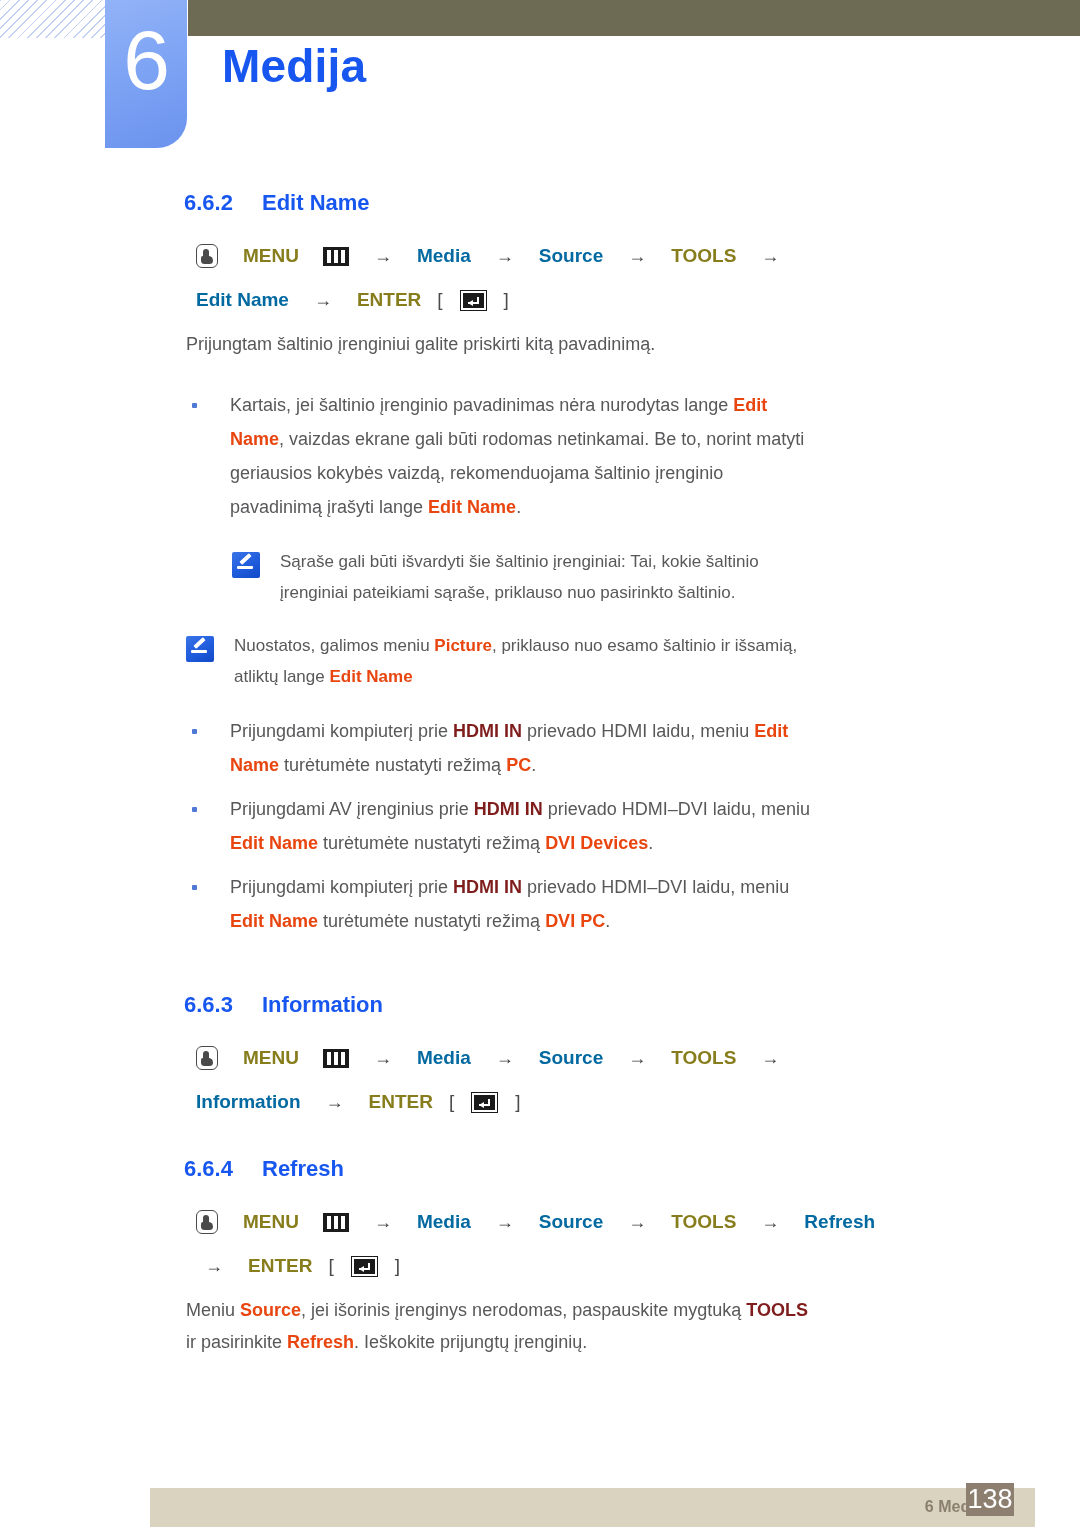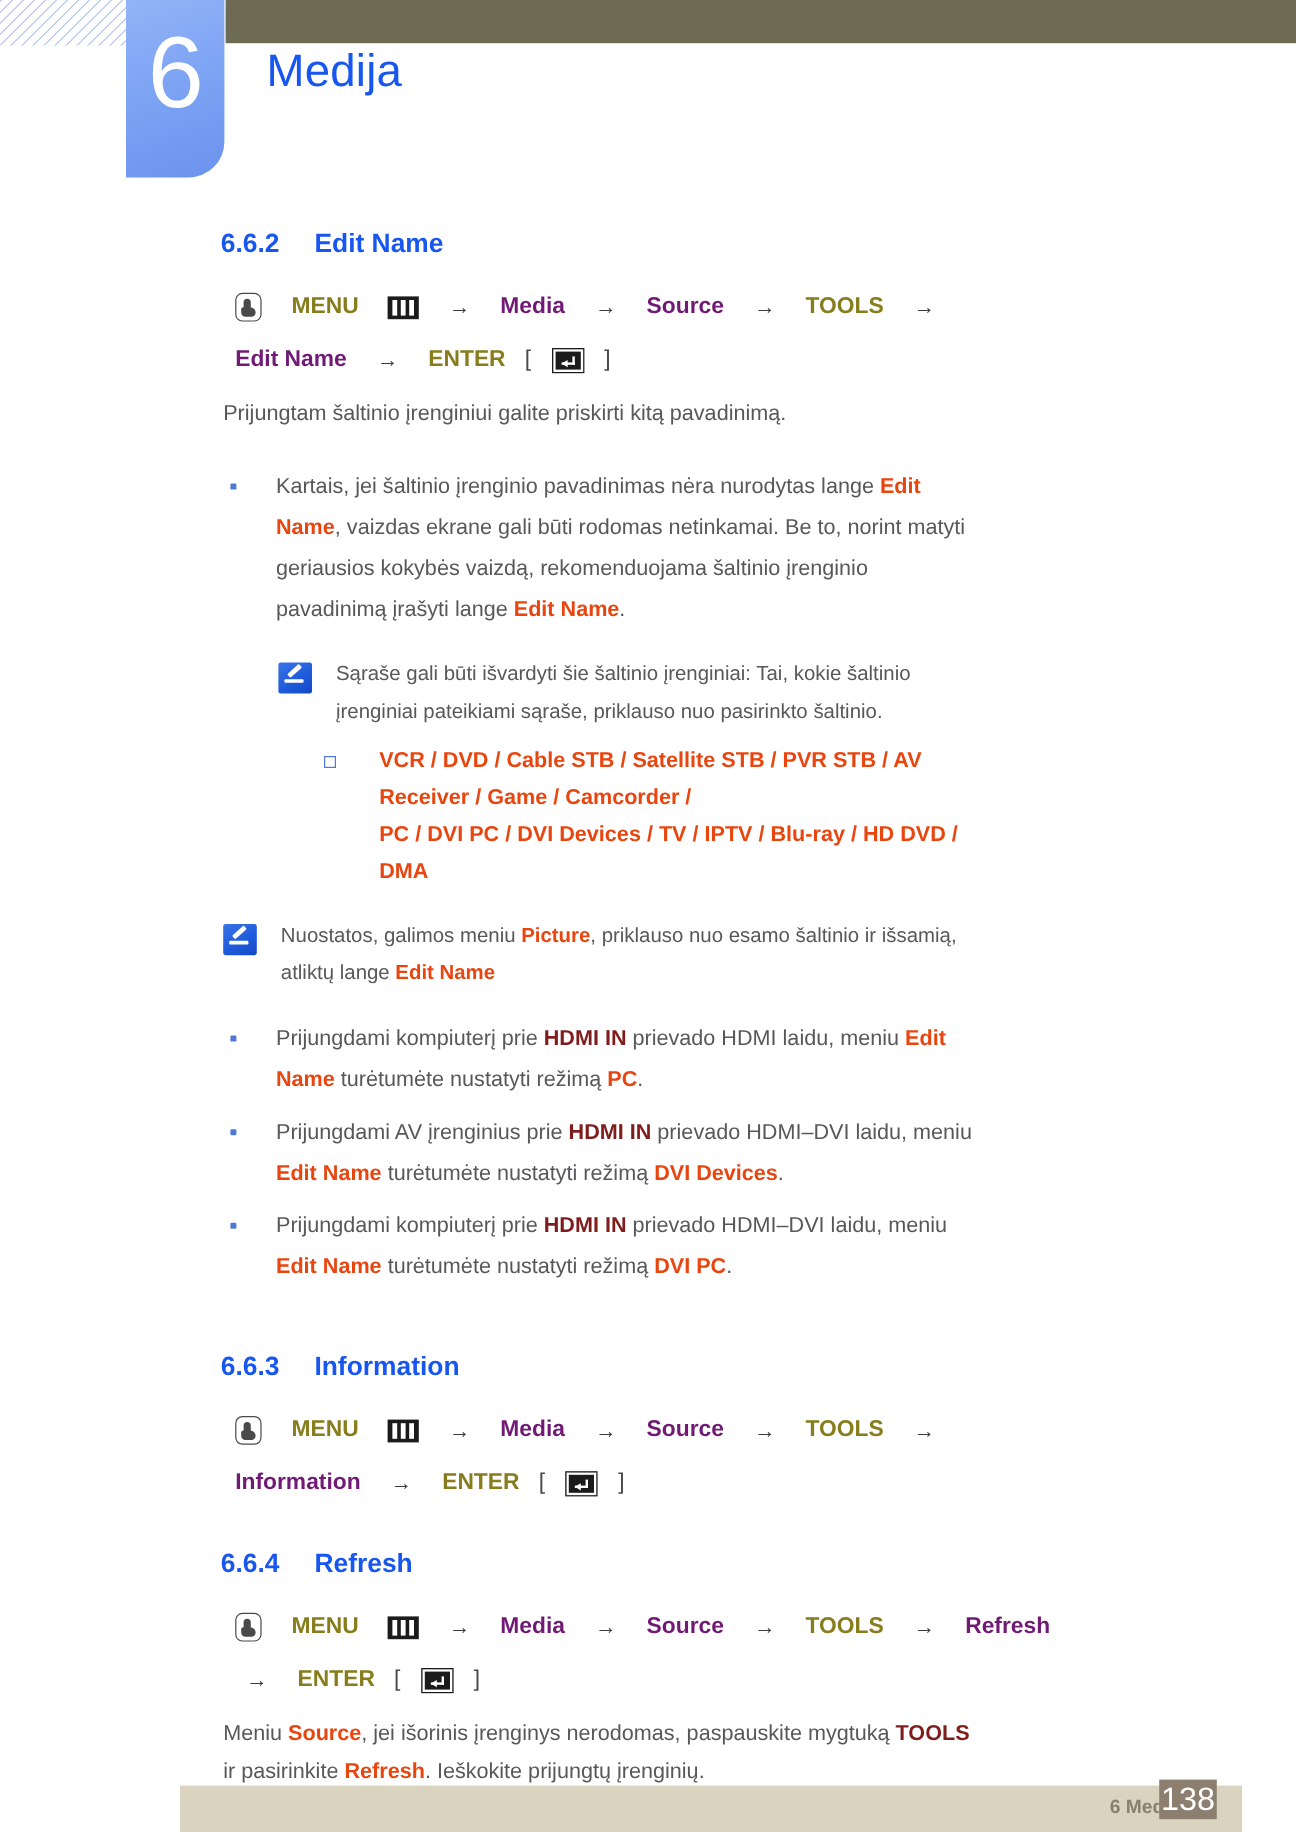--- a/index.html
+++ b/index.html
@@ -28,40 +28,40 @@
   .chapter-num {
     color: #ffffff; font-size: 84px; line-height: 1;
     font-weight: 400; margin-top: 18px; letter-spacing: -1px;
   }
   .olive-bar {
     position: absolute; left: 188px; top: 0; right: 0; height: 36px;
     background: #6d6b54;
   }
   .chapter-title {
     position: absolute; left: 222px; top: 39px;
-    color: #1756ef; font-size: 38px; font-weight: 400; letter-spacing: .2px;
+    color: #1756ef; font-size: 46px; font-weight: 700; letter-spacing: .2px;
   }
 
   
   .content { position: absolute; left: 0; top: 190px; width: 892px; }
   .sec-head {
     display: flex; align-items: baseline; gap: 22px;
     color: #1756ef; font-size: 22px; font-weight: 700;
     margin-left: 184px; margin-bottom: 26px;
   }
   .sec-head .num { min-width: 56px; }
 
   .path {
     margin-left: 196px; margin-bottom: 14px;
     font-size: 19px; font-weight: 700; line-height: 28px;
     display: flex; align-items: center; flex-wrap: wrap; gap: 16px;
     white-space: nowrap;
   }
   .path .gold { color: #877d1c; }
-  .path .red  { color: #701a75; }
+  .path .red  { color: #0369a1; }
   .path .arrow { color: #3b3b3b; font-weight: 400; padding: 0 9px; font-size: 18px; }
   .path .brk { color: #4a4a4a; font-weight: 400; }
 
   
   .icon-hand {
     display: inline-block; width: 22px; height: 24px;
     border: 1.6px solid #4a4a4a; border-radius: 6px;
     position: relative; margin-right: 9px; vertical-align: -5px;
     background: #ffffff;
   }
@@ -220,24 +220,20 @@
       <span>Kartais, jei šaltinio įrenginio pavadinimas nėra nurodytas lange </span><span class="b-red">Edit Name</span><span>, vaizdas ekrane gali būti rodomas netinkamai. Be to, norint matyti geriausios kokybės vaizdą, rekomenduojama šaltinio įrenginio pavadinimą įrašyti lange </span><span class="b-red">Edit Name</span><span>.</span>
     </div>
 
     <div class="gap-sm"></div>
 
     <div class="note">
       <span class="note-icon"></span>
       <span>Sąraše gali būti išvardyti šie šaltinio įrenginiai: Tai, kokie šaltinio įrenginiai pateikiami sąraše, priklauso nuo pasirinkto šaltinio.</span>
     </div>
 
-    <div class="subitem">
-      <span>VCR / DVD / Cable STB / Satellite STB / PVR STB / AV Receiver / Game / Camcorder /</span><br>
-      <span>PC / DVI PC / DVI Devices / TV / IPTV / Blu-ray / HD DVD / DMA</span>
-    </div>
 
     <div class="gap-sm"></div>
 
     <div class="note lvl1">
       <span class="note-icon"></span>
       <span>Nuostatos, galimos meniu </span><span class="b-red">Picture</span><span>, priklauso nuo esamo šaltinio ir išsamią, atliktų lange </span><span class="b-red">Edit Name</span>
     </div>
 
     <div class="gap-sm"></div>
 

